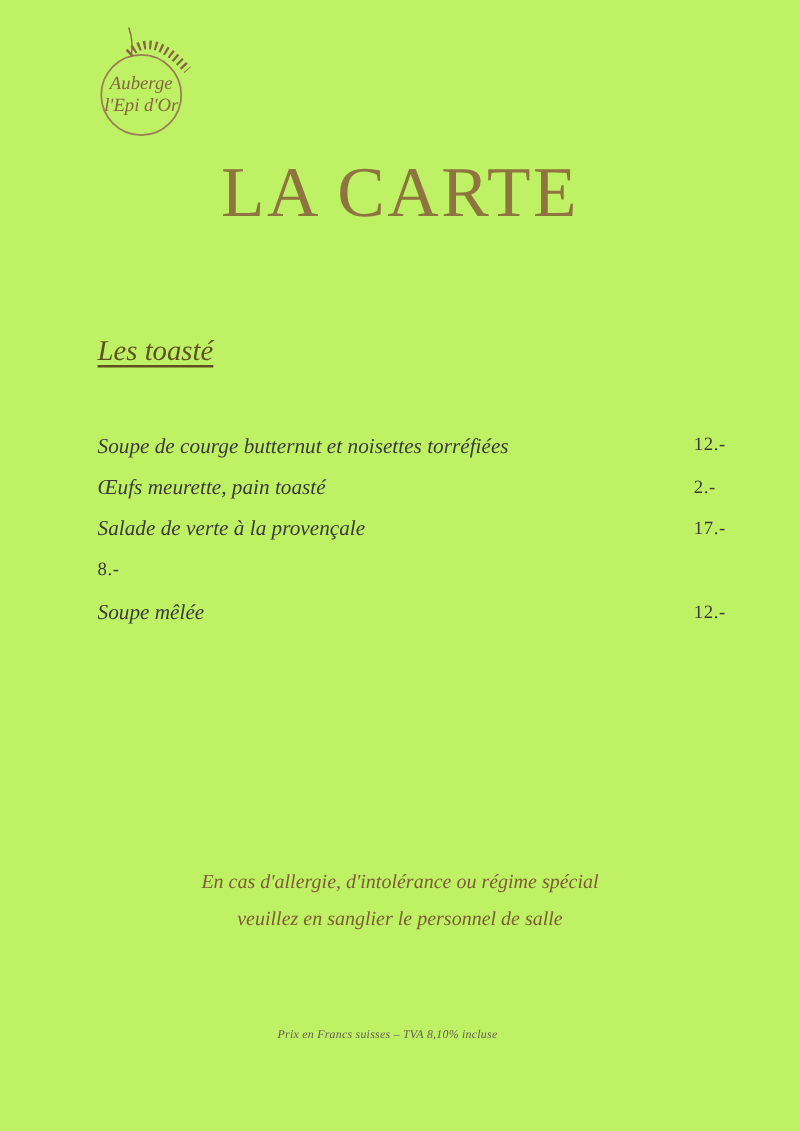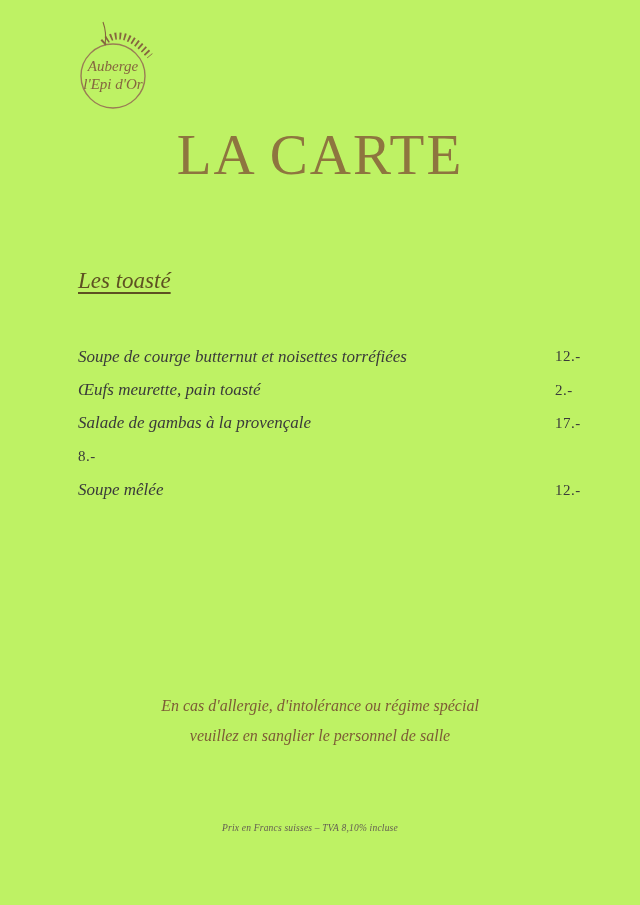--- a/index.html
+++ b/index.html
@@ -99,21 +99,21 @@
   <div class="menu">
     <div class="menu-row">
       <span class="item-name">Soupe de courge butternut et noisettes torréfiées</span>
       <span class="item-price">12.-</span>
     </div>
     <div class="menu-row">
       <span class="item-name">Œufs meurette, pain toasté</span>
       <span class="item-price">2.-</span>
     </div>
     <div class="menu-row">
-      <span class="item-name">Salade de gambas à la provençale</span>
+      <span class="item-name">Salade de verte à la provençale</span>
       <span class="item-price">17.-</span>
     </div>
     <div class="menu-row">
       <span class="item-price">8.-</span>
     </div>
     <div class="menu-row">
       <span class="item-name">Soupe mêlée</span>
       <span class="item-price">12.-</span>
     </div>
   </div>

